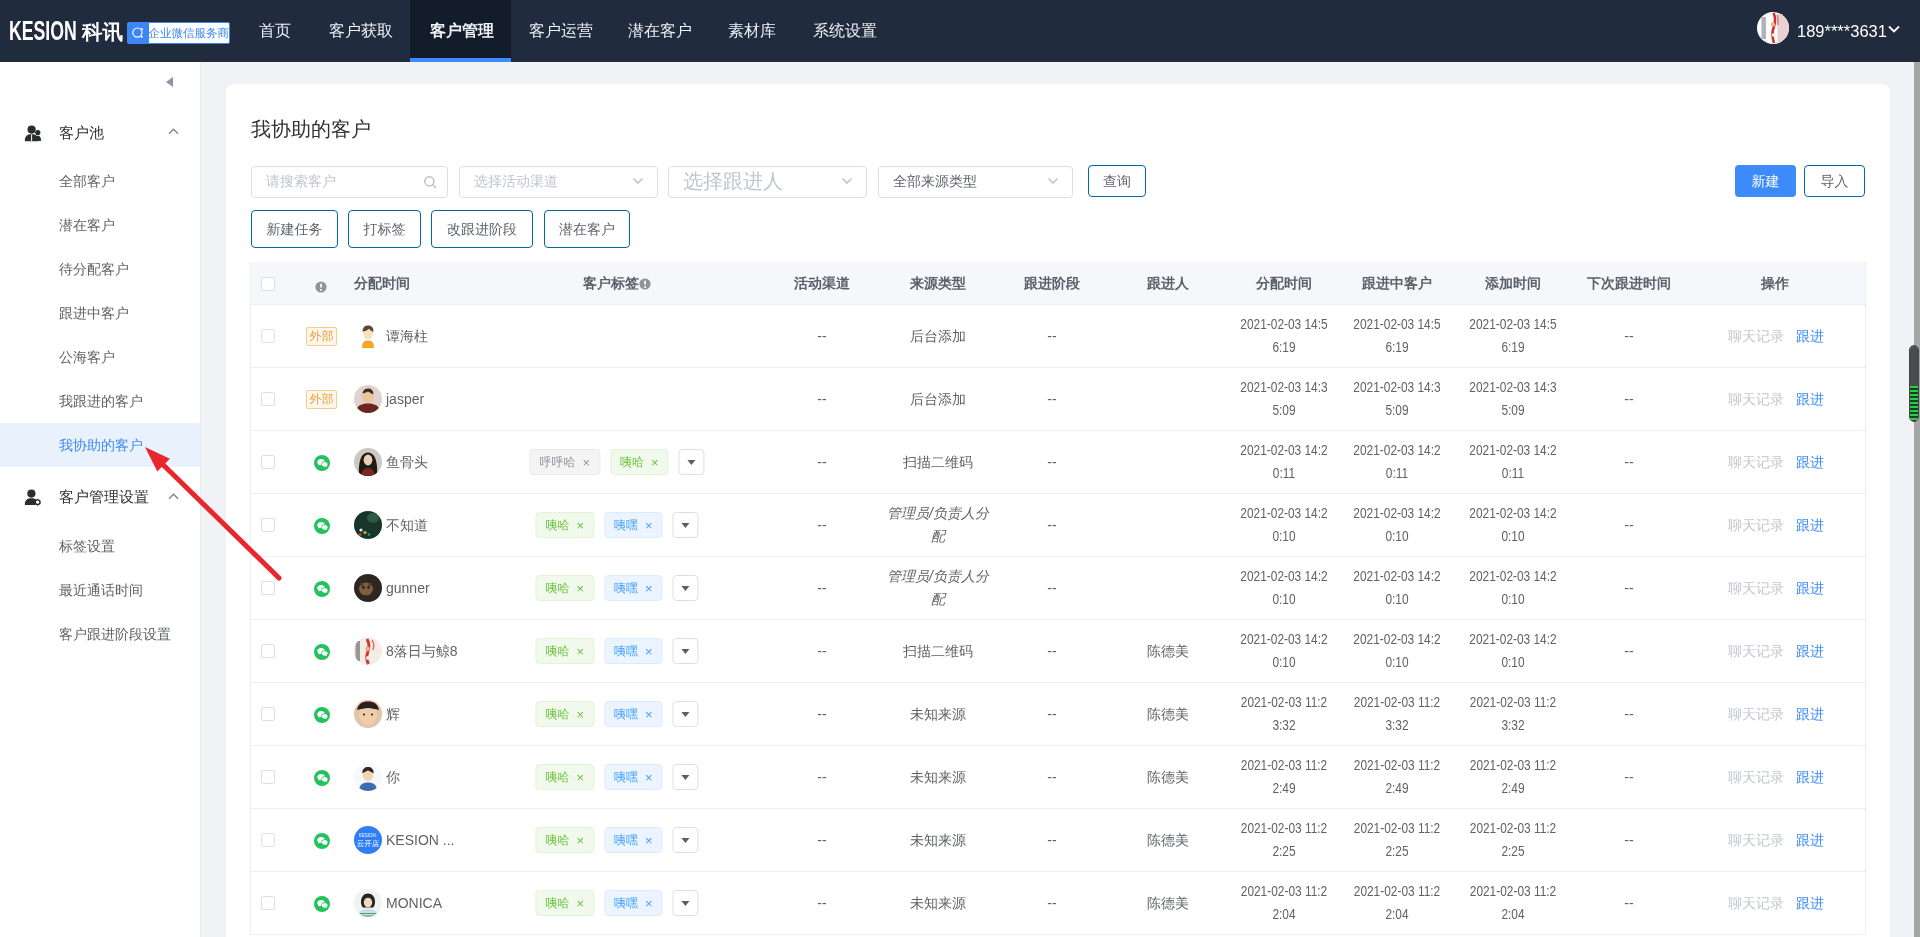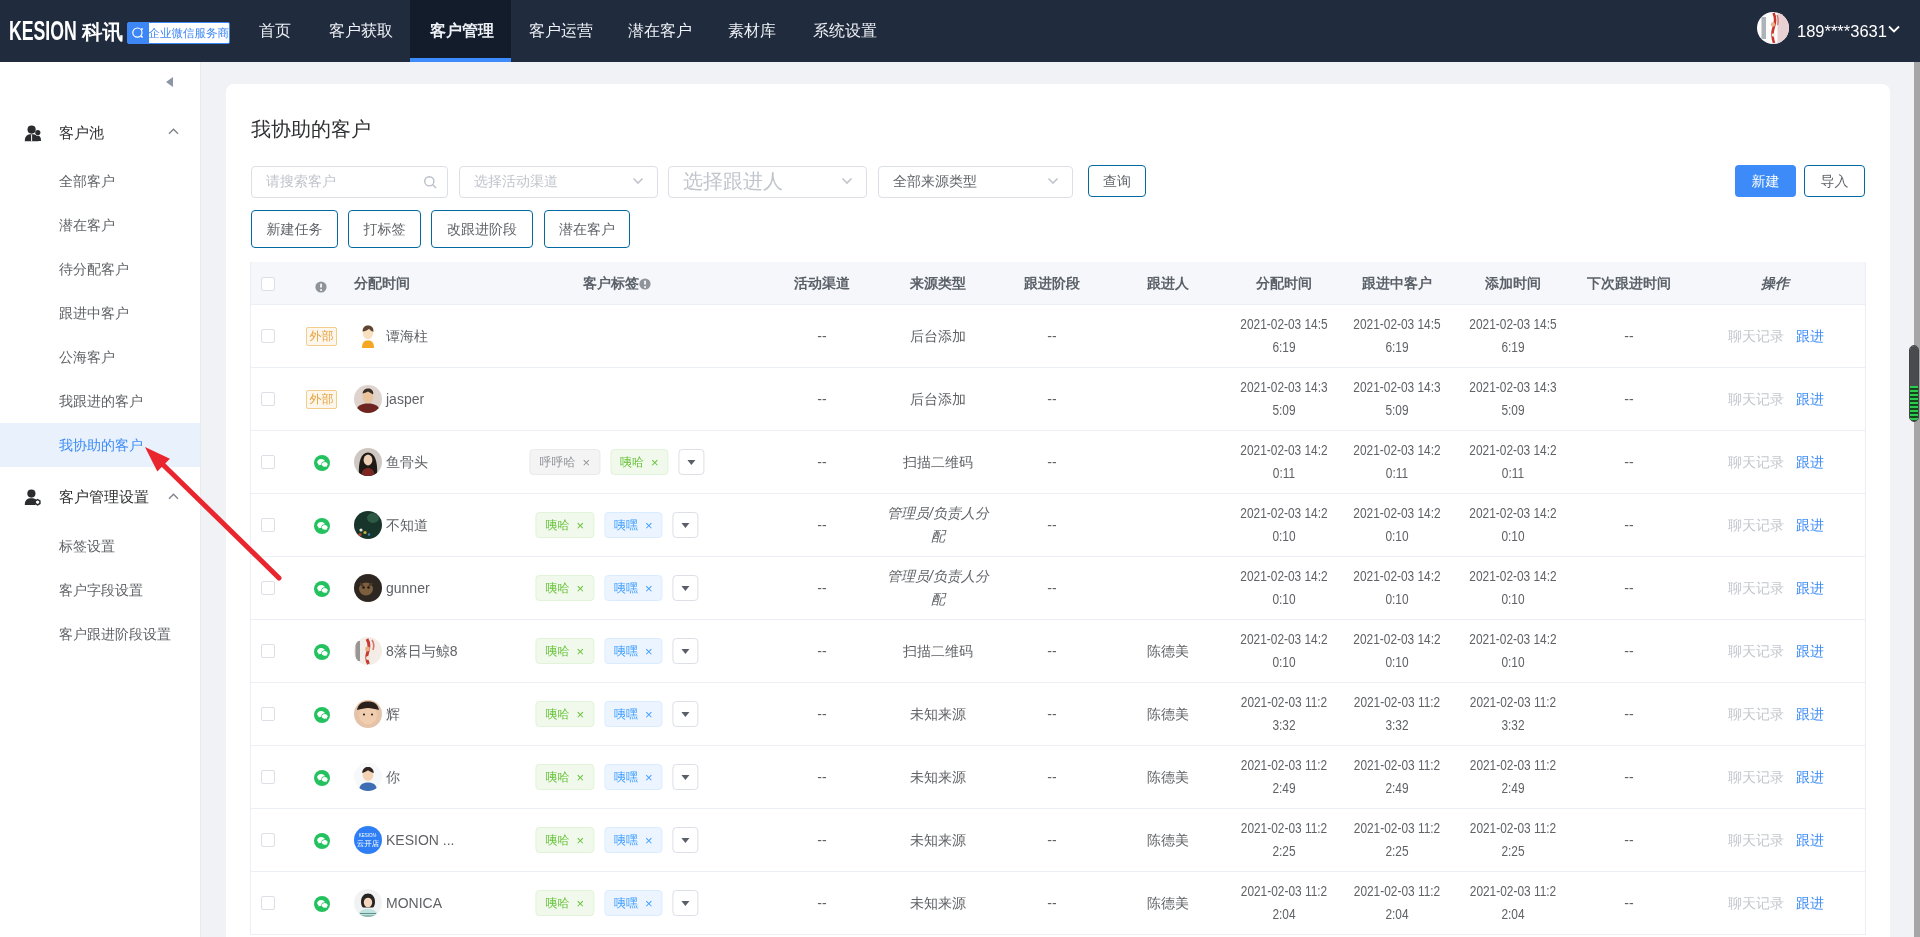--- a/index.html
+++ b/index.html
@@ -102,21 +102,21 @@
       <path d="M13.6 10.6 L15.9 11.9 L15.9 14.5 L13.6 15.8 L11.3 14.5 L11.3 11.9 Z" fill="none" stroke="#2a2c30" stroke-width="1.5"></path>
     </svg>
   </div>
 <div class="ab" style="left:59px;top:488px;height:18px;line-height:18px;font-size:15px;color:#303133;">客户管理设置</div>
 <div class="ab" style="left:168px;top:493px;">
     <svg width="11" height="7" viewBox="0 0 11 7">
       <path d="M1 5.8 L5.5 1.2 L10 5.8" stroke="#7d818a" stroke-width="1.3" fill="none"></path>
     </svg>
   </div>
 <div class="ab sitem" style="left:59px;top:537px;height:18px;line-height:18px;">标签设置</div>
-<div class="ab sitem" style="left:59px;top:581px;height:18px;line-height:18px;">客户字段设置</div>
+<div class="ab sitem" style="left:59px;top:581px;height:18px;line-height:18px;">最近通话时间</div>
 <div class="ab sitem" style="left:59px;top:625px;height:18px;line-height:18px;">客户跟进阶段设置</div>
 <div class="ab" style="left:226px;top:84px;width:1664px;height:853px;background:#fff;border-radius:8px 8px 0 0;"></div>
 <div class="ab" style="left:251px;top:116px;font-size:20px;color:#303133;">我协助的客户</div>
 <div class="ab" style="left:251px;top:166px;width:197px;height:32px;border:1px solid #dcdfe6;border-radius:4px;background:#fff;"></div>
 <div class="ab" style="left:266px;top:166px;height:32px;line-height:31px;font-size:14px;color:#c0c4cc;">请搜索客户</div>
 <div class="ab" style="left:423px;top:175px;">
     <svg width="15" height="15" viewBox="0 0 15 15">
       <circle cx="6.3" cy="6.3" r="4.6" fill="none" stroke="#b9bec7" stroke-width="1.4"></circle>
       <path d="M9.8 9.8 L13 13" stroke="#b9bec7" stroke-width="1.4"></path>
     </svg>
@@ -166,21 +166,21 @@
       <circle cx="6.05" cy="8.9" r="1" fill="#fff"></circle>
     </svg></div>
 <div class="ab ctr" style="left:822px;top:262px;height:43px;line-height:43px;font-size:14px;font-weight:bold;color:#5a6068;white-space:nowrap;">活动渠道</div>
 <div class="ab ctr" style="left:938px;top:262px;height:43px;line-height:43px;font-size:14px;font-weight:bold;color:#5a6068;white-space:nowrap;">来源类型</div>
 <div class="ab ctr" style="left:1052px;top:262px;height:43px;line-height:43px;font-size:14px;font-weight:bold;color:#5a6068;white-space:nowrap;">跟进阶段</div>
 <div class="ab ctr" style="left:1168px;top:262px;height:43px;line-height:43px;font-size:14px;font-weight:bold;color:#5a6068;white-space:nowrap;">跟进人</div>
 <div class="ab ctr" style="left:1284px;top:262px;height:43px;line-height:43px;font-size:14px;font-weight:bold;color:#5a6068;white-space:nowrap;">分配时间</div>
 <div class="ab ctr" style="left:1397px;top:262px;height:43px;line-height:43px;font-size:14px;font-weight:bold;color:#5a6068;white-space:nowrap;">跟进中客户</div>
 <div class="ab ctr" style="left:1513px;top:262px;height:43px;line-height:43px;font-size:14px;font-weight:bold;color:#5a6068;white-space:nowrap;">添加时间</div>
 <div class="ab ctr" style="left:1629px;top:262px;height:43px;line-height:43px;font-size:14px;font-weight:bold;color:#5a6068;white-space:nowrap;">下次跟进时间</div>
-<div class="ab ctr" style="left:1775px;top:262px;height:43px;line-height:43px;font-size:14px;font-weight:bold;color:#5a6068;white-space:nowrap;font-style:italic;">操作</div>
+<div class="ab ctr" style="left:1775px;top:262px;height:43px;line-height:43px;font-size:14px;font-weight:bold;color:#5a6068;white-space:nowrap;">操作</div>
 <div class="ab" style="left:251px;top:305px;width:1614px;height:63px;background:#fff;border-bottom:1px solid #ebeef5;"></div>
 <div class="ab chk" style="left:261px;top:329px;"></div>
 <div class="ab" style="left:306px;top:327px;width:31px;height:19px;border:1px solid #f3cd8c;border-radius:2px;background:#fdf6ec;color:#e6a23c;font-size:12px;text-align:center;line-height:17px;">外部</div>
 <div class="ab" style="left:354px;top:322px;">
     <svg width="28" height="28" viewBox="0 0 28 28">
       <defs></defs>
       <g>
         <path d="M8 26 C8 20 10.5 18.5 14 18.5 C17.5 18.5 20 20 20 26 Z" fill="#f5a623"></path>
         <ellipse cx="14" cy="11" rx="5.2" ry="6.2" fill="#fbe0c0"></ellipse>
         <path d="M8.6 9.5 C8.6 5.5 11 3.6 14 3.6 C17 3.6 19.4 5.5 19.4 8.2 L19.4 9.8 C17.2 9.2 15.8 8 15.2 6.8 C13.6 8.3 10.6 9.4 8.6 9.5 Z" fill="#5d4632"></path>

